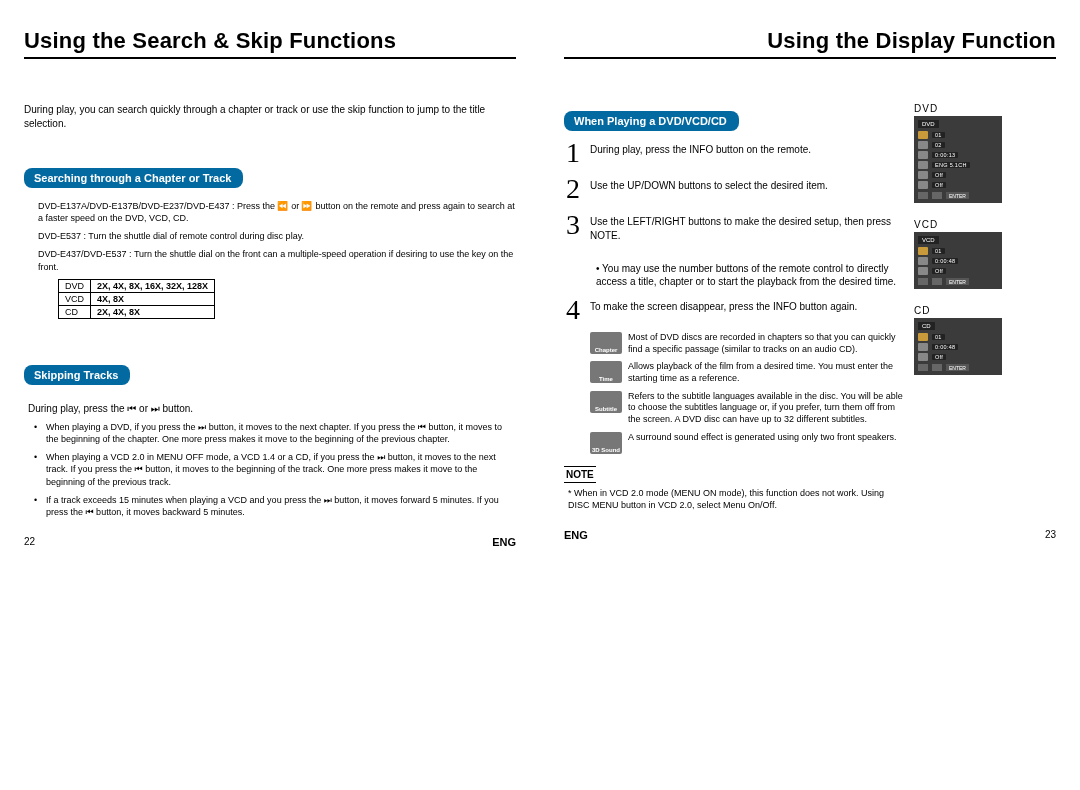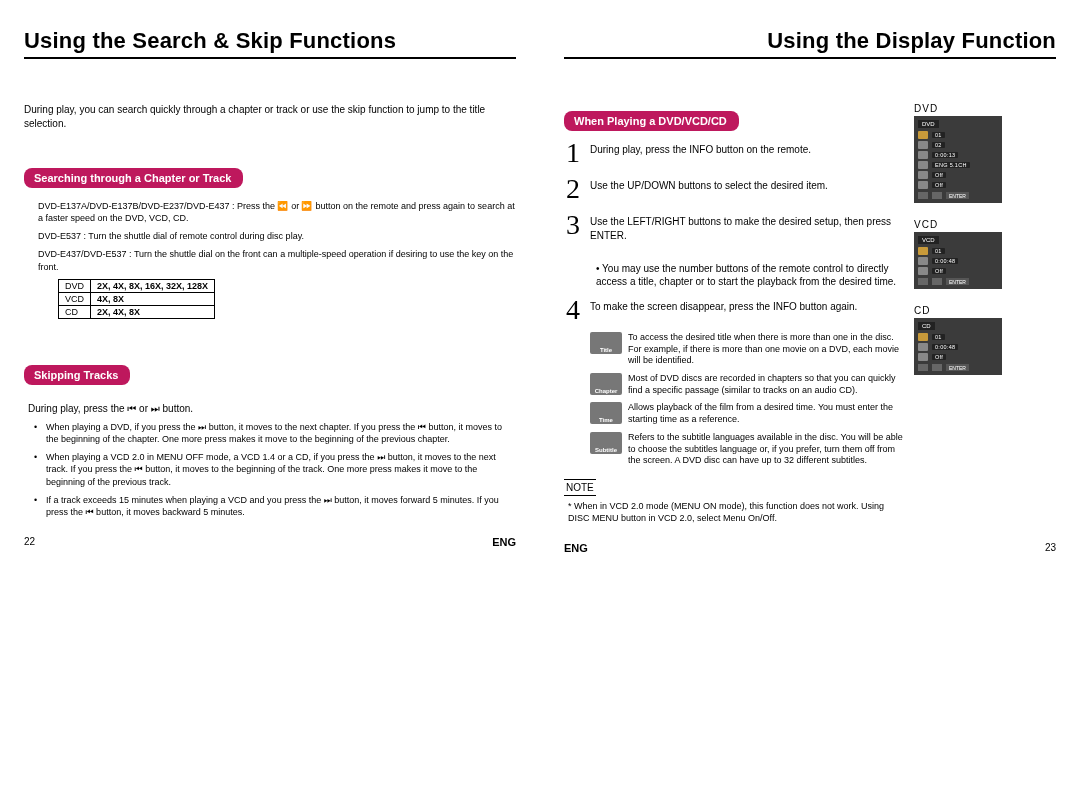--- a/index.html
+++ b/index.html
@@ -11,21 +11,21 @@
     width: 1032px;
     background: #fff;
   }
   .spread { display: flex; gap: 48px; }
   .page { width: 492px; position: relative; }
   .page-title { font-size: 22px; font-weight: bold; border-bottom: 2.5px solid #000; padding-bottom: 3px; margin-bottom: 14px; letter-spacing: 0.2px; }
   .page-title.right { text-align: right; }
   .intro { margin: 44px 0 28px 0; line-height: 1.35; }
   .section-head {
     display: inline-block;
-    background: #be185d;
+    background: #0369a1;
     color: #fff;
     font-weight: bold;
     font-size: 11px;
     padding: 4px 12px 4px 10px;
     border-radius: 8px;
     margin: 10px 0 8px 0;
   }
   .small { font-size: 9px; line-height: 1.35; }
   .tbl { border-collapse: collapse; margin: 6px 0 0 20px; }
   .tbl td { border: 1px solid #000; padding: 1px 6px; font-size: 9px; font-weight: bold; }
@@ -43,21 +43,21 @@
   .rp-side { width: 92px; }
   .steps { margin: 0; padding: 0; list-style: none; }
   .step { display: flex; gap: 8px; margin-bottom: 8px; }
   .step-num { font-size: 28px; font-weight: normal; font-family: Georgia, 'Times New Roman', serif; line-height: 1; width: 18px; text-align: center; }
   .step-body { flex: 1; font-size: 10px; line-height: 1.35; padding-top: 4px; }
   .sub { font-size: 10px; line-height: 1.3; margin-top: 20px; padding-left: 6px; }
   .sub::before { content: "• "; }
   .desc-row { display: flex; gap: 6px; margin-bottom: 6px; }
   .desc-icon { width: 32px; height: 22px; background: #777; border-radius: 2px; display: flex; align-items: flex-end; justify-content: center; color: #fff; font-size: 6px; font-weight: bold; padding-bottom: 1px; box-sizing: border-box; flex-shrink: 0; }
   .desc-txt { font-size: 9px; line-height: 1.3; }
-  .note-head { border-top: 1.5px solid #000; border-bottom: 1.5px solid #000; padding: 2px 2px; font-weight: normal; font-size: 10px; display: inline-block; margin: 6px 0 4px 0; }
+  .note-head { border-top: 1.5px solid #000; border-bottom: 1.5px solid #000; padding: 2px 2px; font-weight: bold; font-size: 10px; display: inline-block; margin: 6px 0 4px 0; }
   .side-label { font-size: 10px; letter-spacing: 1px; margin: 2px 0 2px 0; }
   .osd { background: #3b3b3b; width: 80px; padding: 4px 4px 4px 4px; margin-bottom: 16px; font-size: 6px; color: #fff; }
   .osd-top { background: #222; display: inline-block; padding: 1px 4px; font-size: 6px; margin-bottom: 2px; }
   .osd-row { display: flex; align-items: center; gap: 4px; height: 10px; }
   .osd-ic { width: 10px; height: 8px; background: #888; border-radius: 1px; }
   .osd-row.hl .osd-ic { background: #c89a3a; }
   .osd-val { background: #222; font-size: 5.5px; padding: 0px 3px; border-radius: 1px; letter-spacing: 0.3px; }
   .osd-foot { display: flex; gap: 4px; margin-top: 2px; }
   .osd-btn { width: 10px; height: 7px; background: #666; }
   .osd-enter { font-size: 5px; background: #555; padding: 0 3px; display: flex; align-items: center; }
@@ -147,46 +147,46 @@
             <div class="step-num">1</div>
             <div class="step-body">During play, press the INFO button on the remote.</div>
           </li>
           <li class="step">
             <div class="step-num">2</div>
             <div class="step-body">Use the UP/DOWN buttons to select the desired item.</div>
           </li>
           <li class="step">
             <div class="step-num">3</div>
             <div class="step-body">
-              <div>Use the LEFT/RIGHT buttons to make the desired setup, then press ENTER.</div>
+              <div>Use the LEFT/RIGHT buttons to make the desired setup, then press NOTE.</div>
               <div class="sub">You may use the number buttons of the remote control to directly access a title, chapter or to start the playback from the desired time.</div>
             </div>
           </li>
           <li class="step">
             <div class="step-num">4</div>
             <div class="step-body">To make the screen disappear, press the INFO button again.</div>
           </li>
         </ol>
 
         <div style="padding-left:26px;">
           <div class="desc-row">
-              <div class="desc-icon">Title</div>
-              <div class="desc-txt">To access the desired title when there is more than one in the disc. For example, if there is more than one movie on a DVD, each movie will be identified.</div>
-            </div>
-          <div class="desc-row">
               <div class="desc-icon">Chapter</div>
               <div class="desc-txt">Most of DVD discs are recorded in chapters so that you can quickly find a specific passage (similar to tracks on an audio CD).</div>
             </div>
           <div class="desc-row">
               <div class="desc-icon">Time</div>
               <div class="desc-txt">Allows playback of the film from a desired time. You must enter the starting time as a reference.</div>
             </div>
           <div class="desc-row">
               <div class="desc-icon">Subtitle</div>
               <div class="desc-txt">Refers to the subtitle languages available in the disc. You will be able to choose the subtitles language or, if you prefer, turn them off from the screen. A DVD disc can have up to 32 different subtitles.</div>
+            </div>
+          <div class="desc-row">
+              <div class="desc-icon">3D Sound</div>
+              <div class="desc-txt">A surround sound effect is generated using only two front speakers.</div>
             </div>
         </div>
 
         <div class="note-head">NOTE</div>
         <div class="small" style="padding-left:4px;">* When in VCD 2.0 mode (MENU ON mode), this function does not work. Using DISC MENU button in VCD 2.0, select Menu On/Off.</div>
       </div>
 
       <div class="rp-side">
         <div class="side-label">DVD</div>
         <div class="osd">

